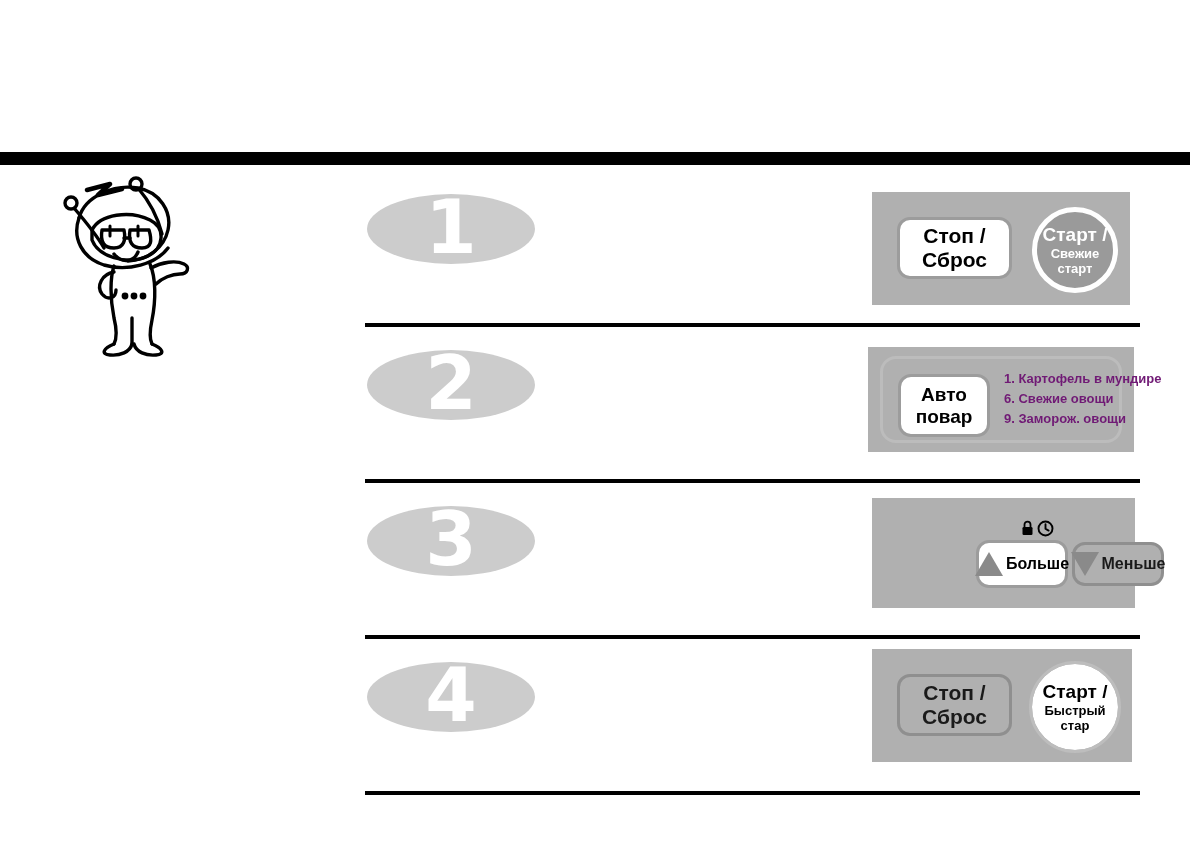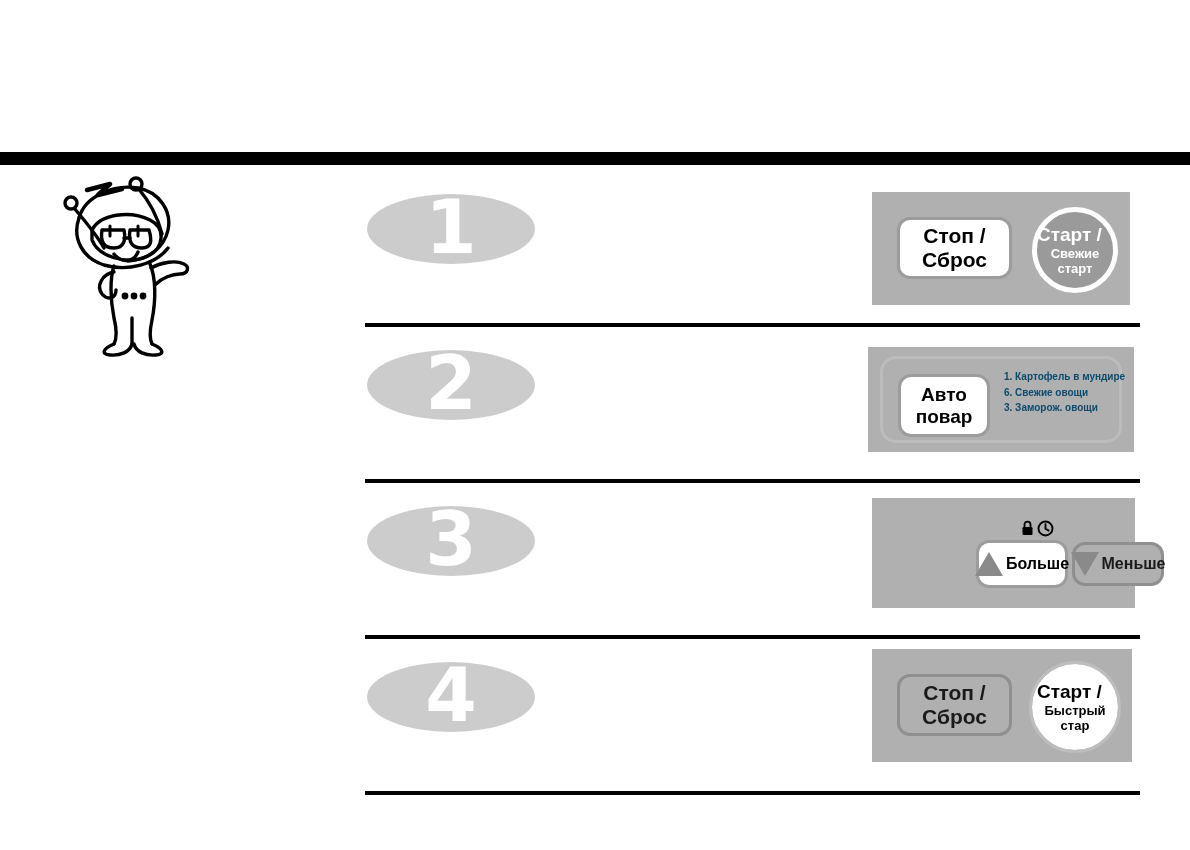--- a/index.html
+++ b/index.html
@@ -143,21 +143,21 @@
     color: #1a1a1a;
   }
 
   
   .key-round {
     position: absolute;
     box-sizing: border-box;
     border-radius: 50%;
     display: flex;
     flex-direction: column;
-    align-items: flex-start;
+    align-items: center;
     justify-content: center;
     text-align: center;
     user-select: none;
   }
   .key-round.dim {
     background: #9a9a9a;
     border: 5px solid #ffffff;
     color: #ffffff;
   }
   .key-round.light {
@@ -180,23 +180,23 @@
 
   
   .auto-key {
     left: 30px; top: 27px; width: 92px; height: 63px;
     font-size: 19px; font-weight: 700;
   }
   .menu-list {
     position: absolute;
     left: 136px;
     top: 22px;
-    font-size: 10px;
+    font-size: 13px;
     font-weight: 700;
-    color: #0c4a6e;
+    color: #701a75;
     line-height: 1.55;
   }
   .menu-list div { white-space: nowrap; }
 
   
   .icon-pair {
     position: absolute;
     left: 148px;
     top: 22px;
     display: flex;
@@ -312,21 +312,21 @@
 
     <div class="panel p2">
       <div class="inner-frame"></div>
       <div class="key light auto-key">
         <span>Авто</span>
         <span>повар</span>
       </div>
       <div class="menu-list">
         <div>1. Картофель в мундире</div>
         <div>6. Свежие  овощи</div>
-        <div>3. Заморож. овощи</div>
+        <div>9. Заморож. овощи</div>
       </div>
     </div>
 
     <div class="row-sep"></div>
   </div>
 
   <div class="step-row r3">
     <div class="num-badge">
       <div class="ellipse"></div>
       <div class="glyph">3</div>

